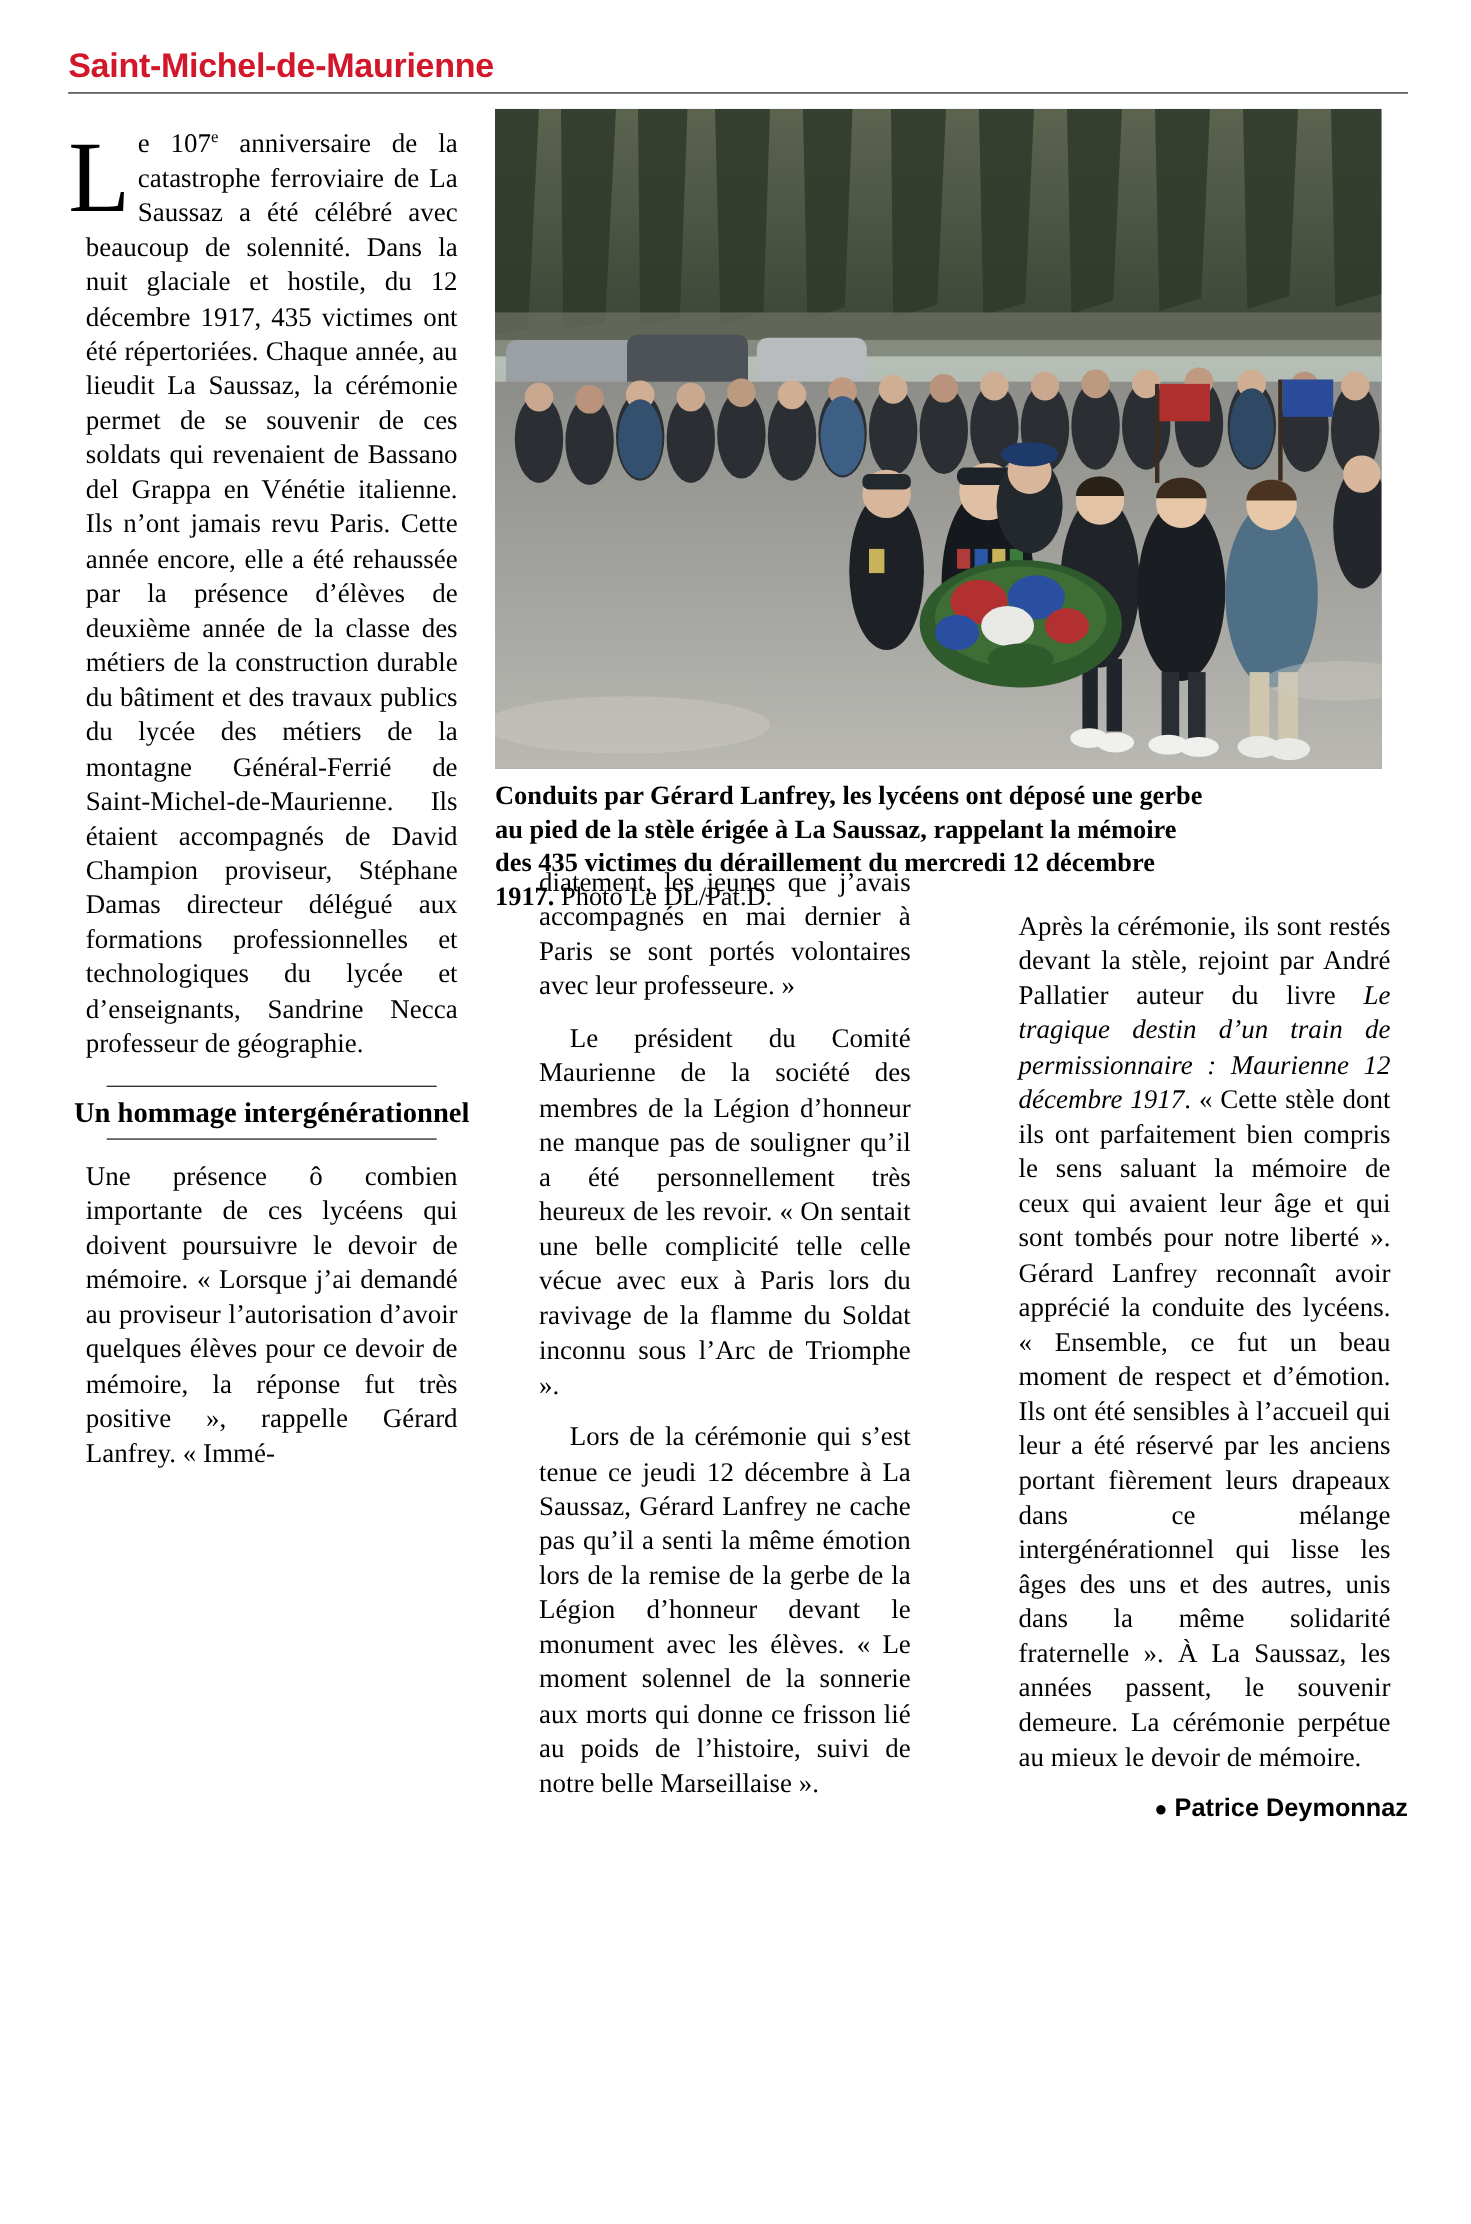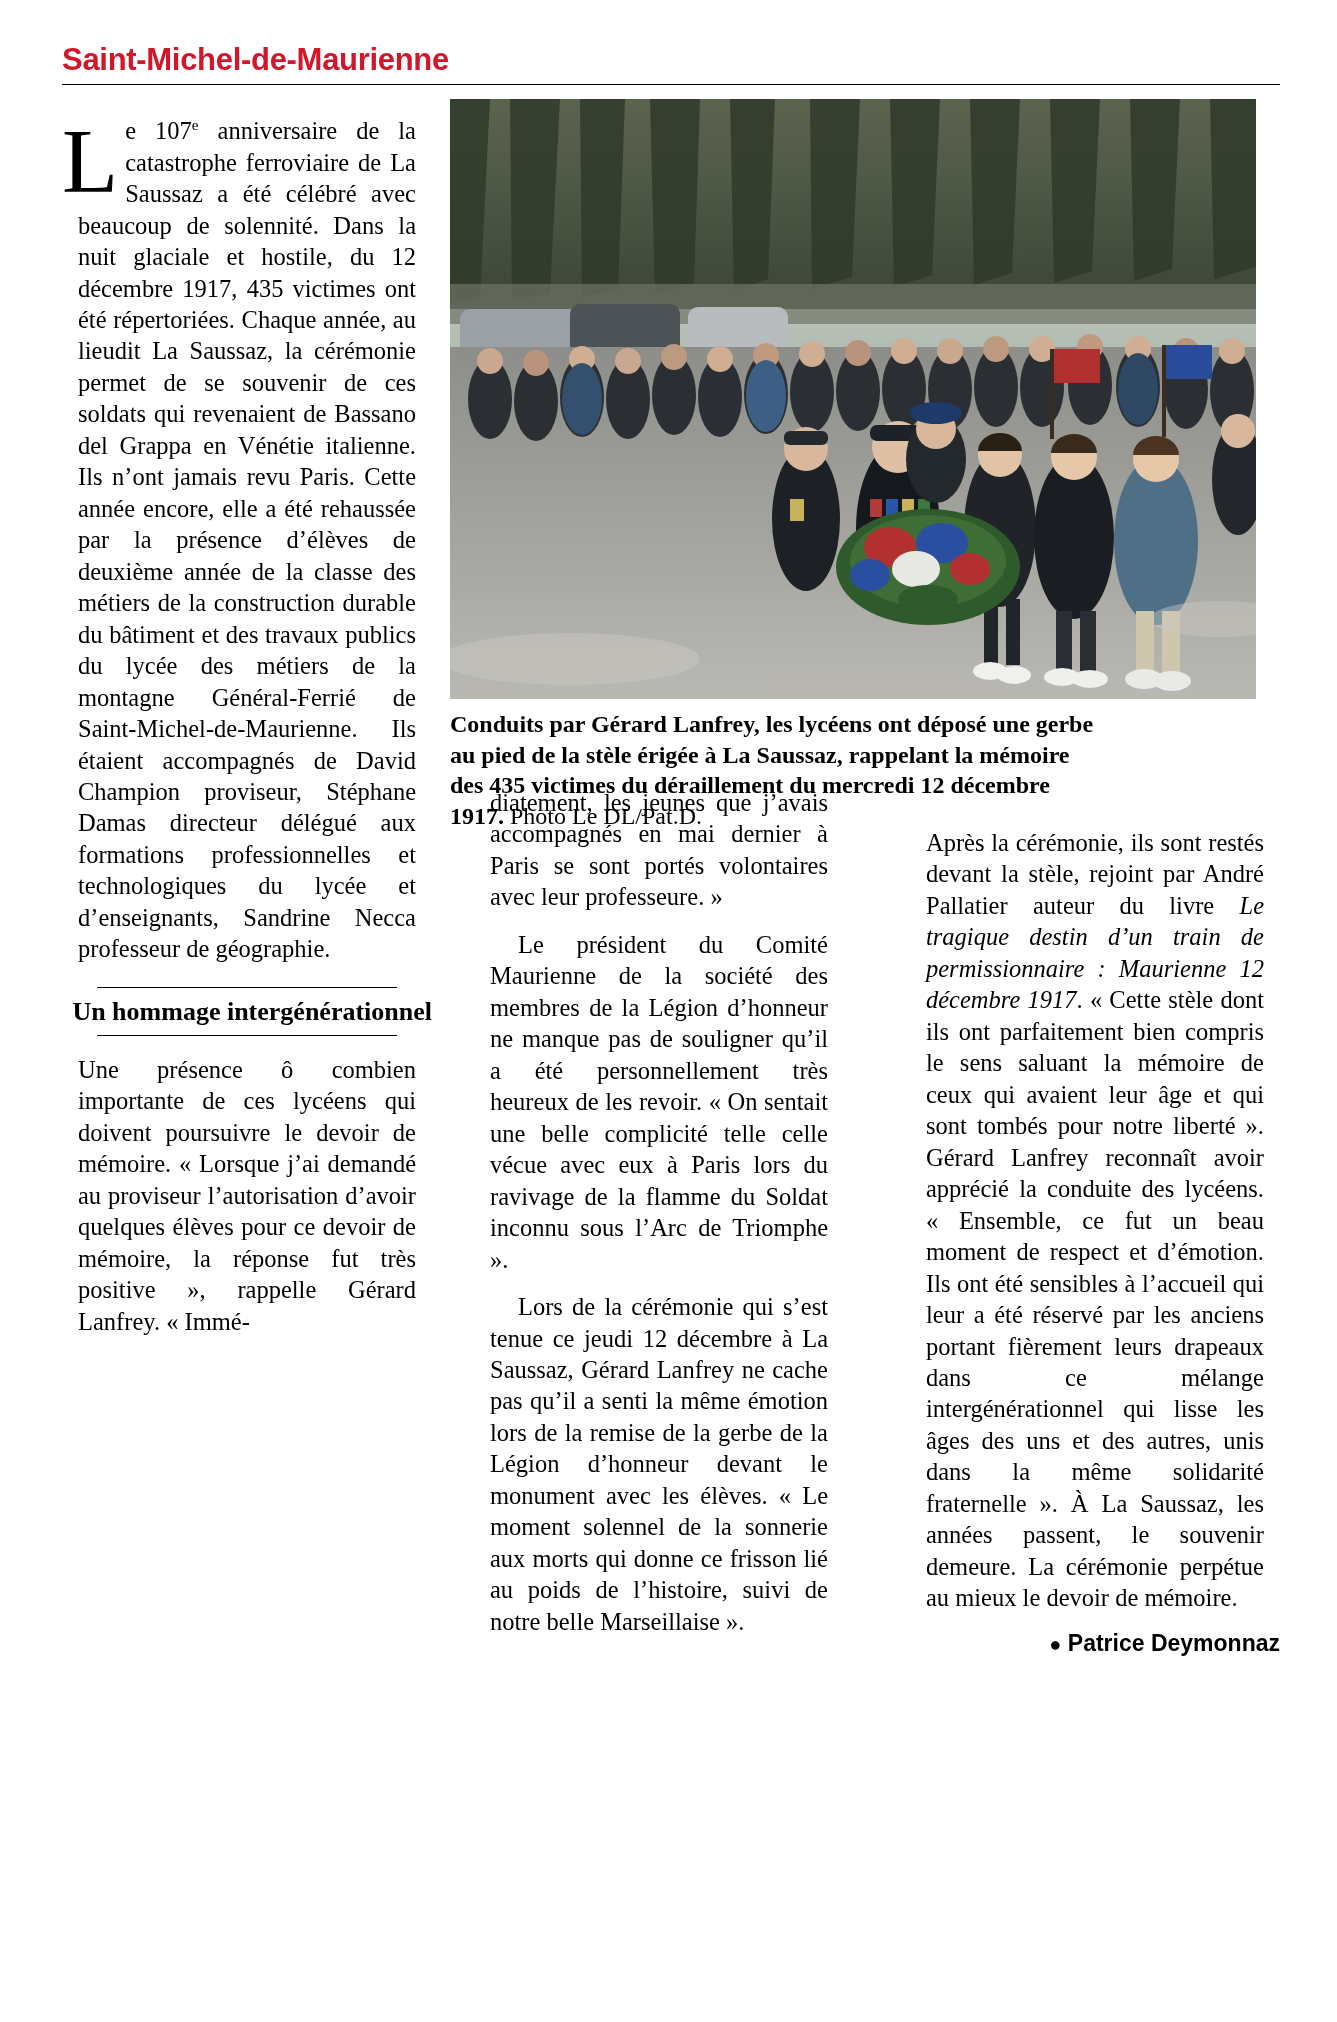--- a/index.html
+++ b/index.html
@@ -99,21 +99,21 @@
     border: none;
     border-top: 1px solid #000;
     width: 300px;
     margin: 22px auto 8px auto;
   }
   .subhead {
     font-family: "Liberation Serif", serif;
     font-weight: bold;
     font-size: 26px;
     line-height: 1.2;
-    text-align: right;
+    text-align: center;
     margin: 0 0 6px 0;
   }
   .subhead-rule-bottom {
     border: none;
     border-top: 1px solid #000;
     width: 300px;
     margin: 8px auto 18px auto;
   }
 
   

